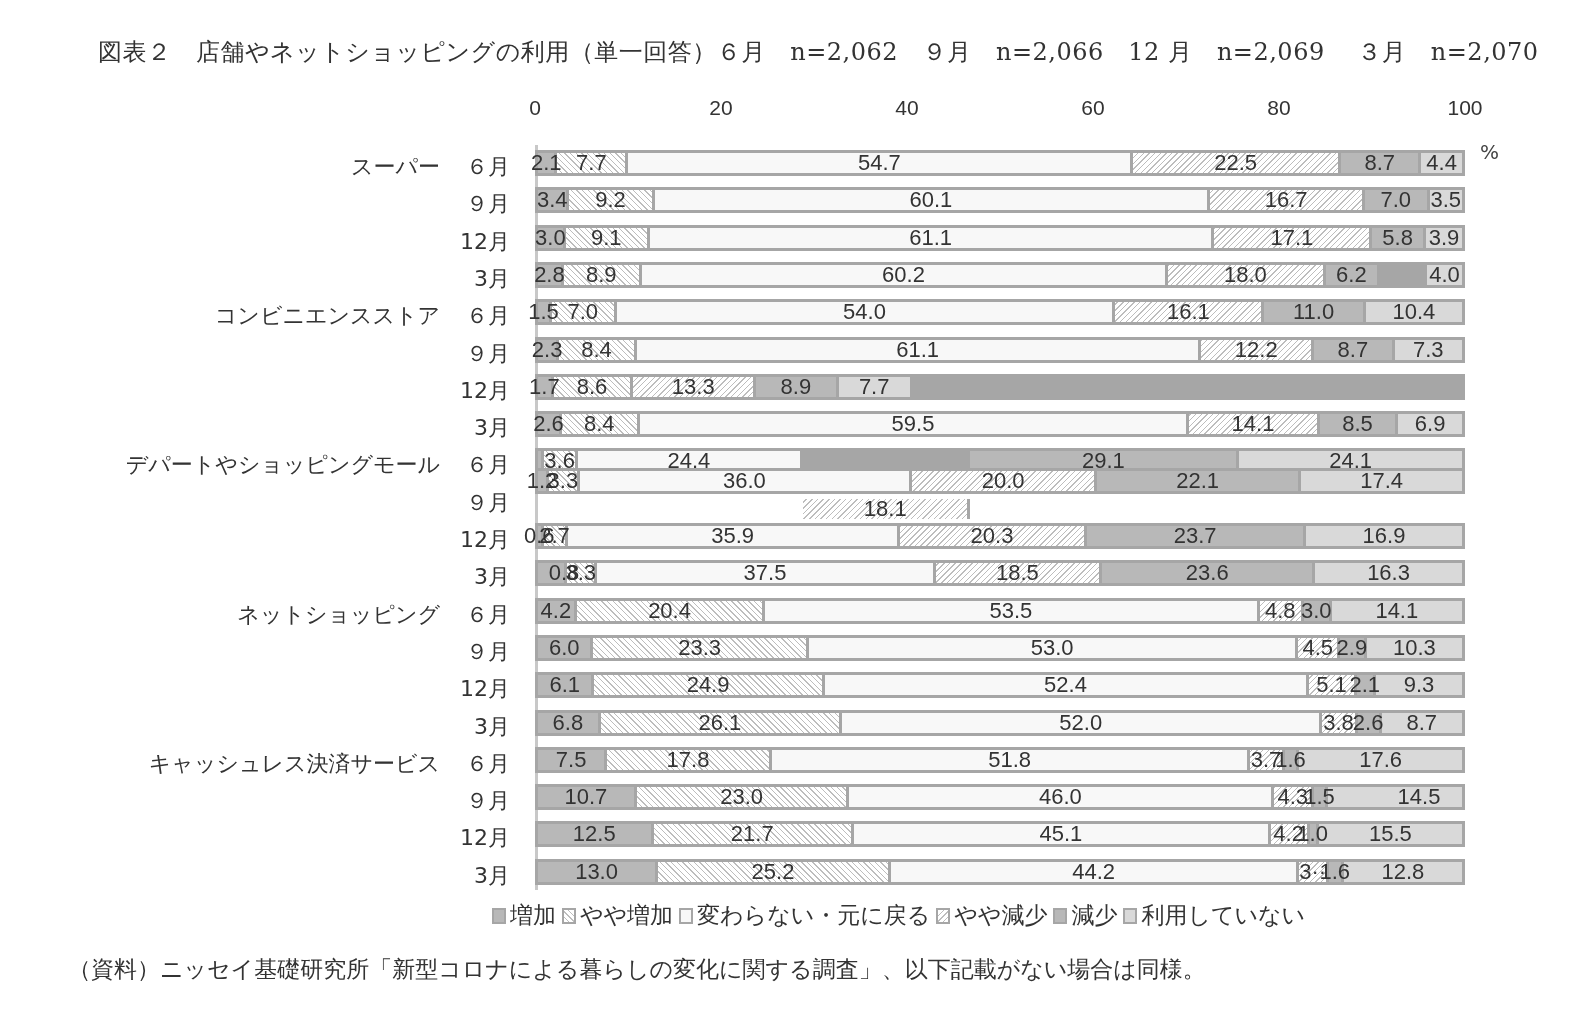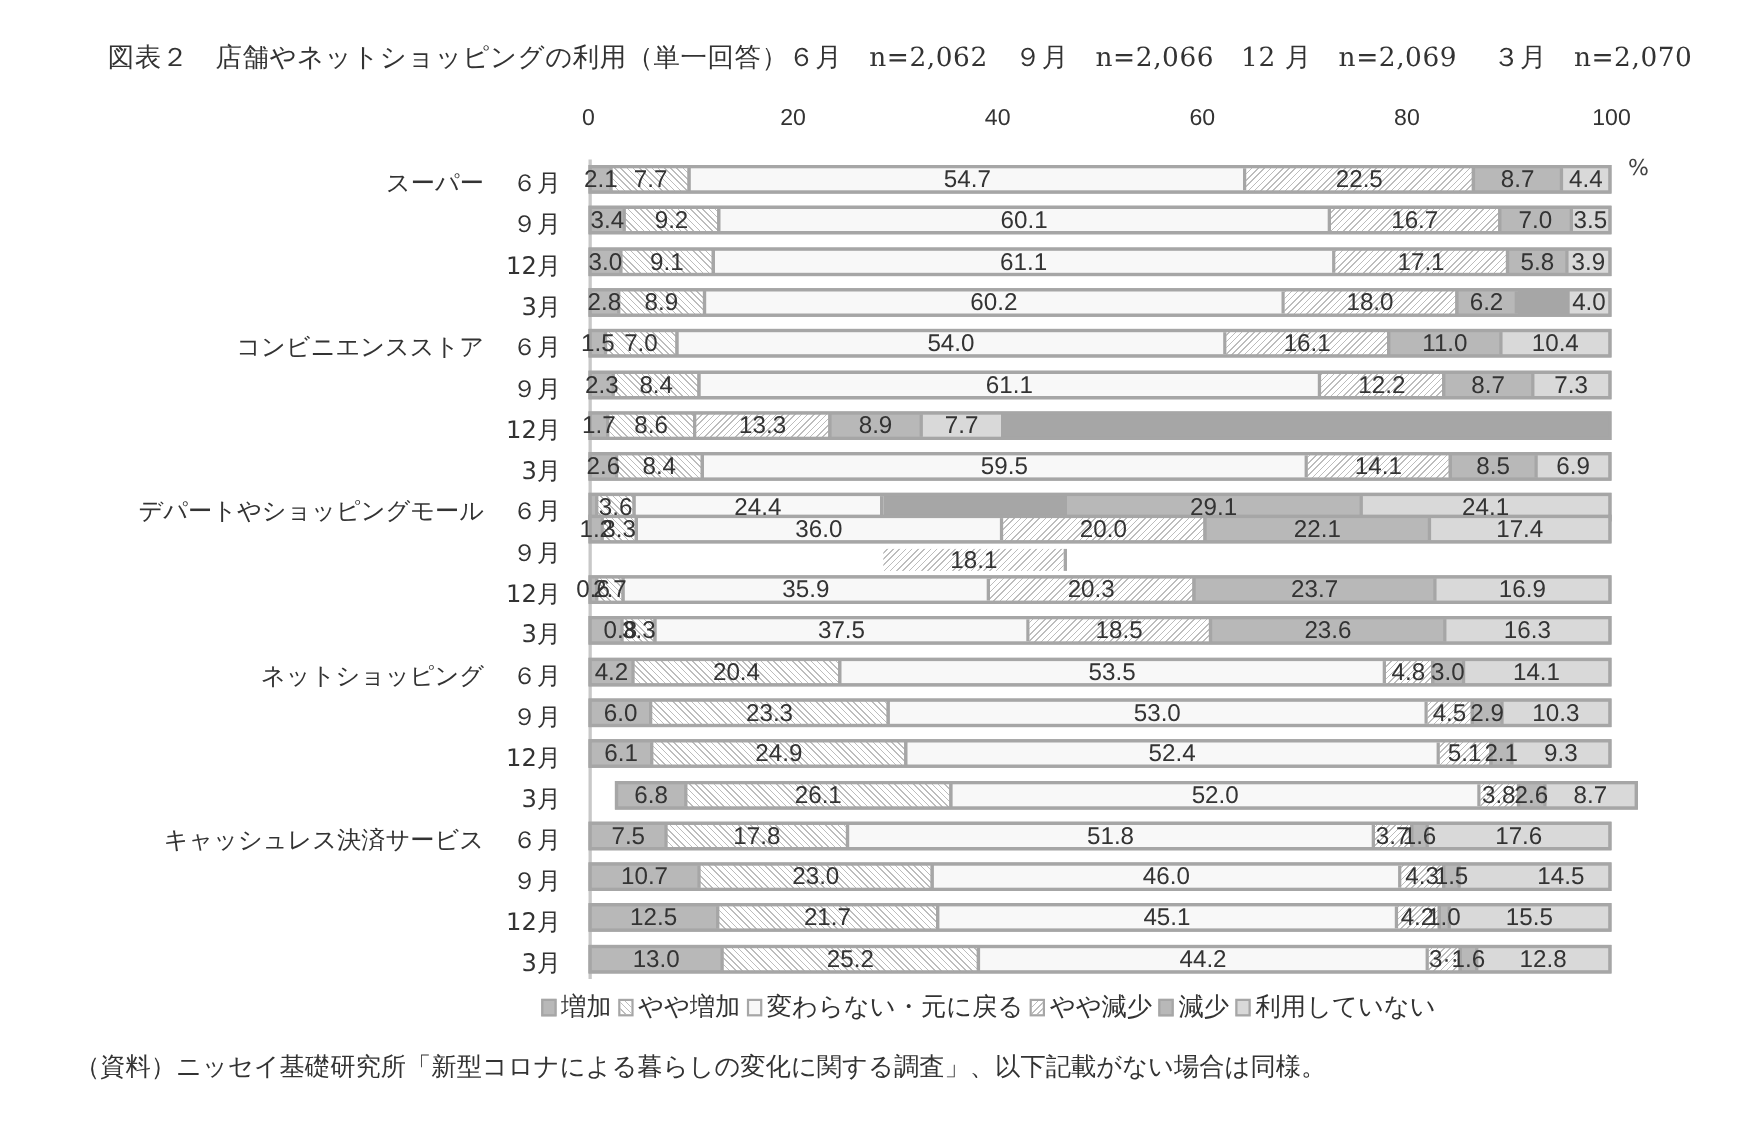--- a/index.html
+++ b/index.html
@@ -341,21 +341,21 @@
       <div class="seg c-sdec" style="width: 5.10511%;">
         <span>5.1</span>
       </div>
       <div class="seg c-dec" style="width: 2.1021%;">
         <span>2.1</span>
       </div>
       <div class="seg c-none" style="width: 9.30931%;">
         <span>9.3</span>
       </div>
     </div>
-    <div class="row" style="top: 564.5px; margin-left: 24px;">
+    <div class="row" style="top: 564.5px;">
       <div class="seg c-inc" style="width: 6.8%;">
         <span>6.8</span>
       </div>
       <div class="seg c-sinc" style="width: 26.1%;">
         <span>26.1</span>
       </div>
       <div class="seg c-same" style="width: 52%;">
         <span>52.0</span>
       </div>
       <div class="seg c-sdec" style="width: 3.8%;">

